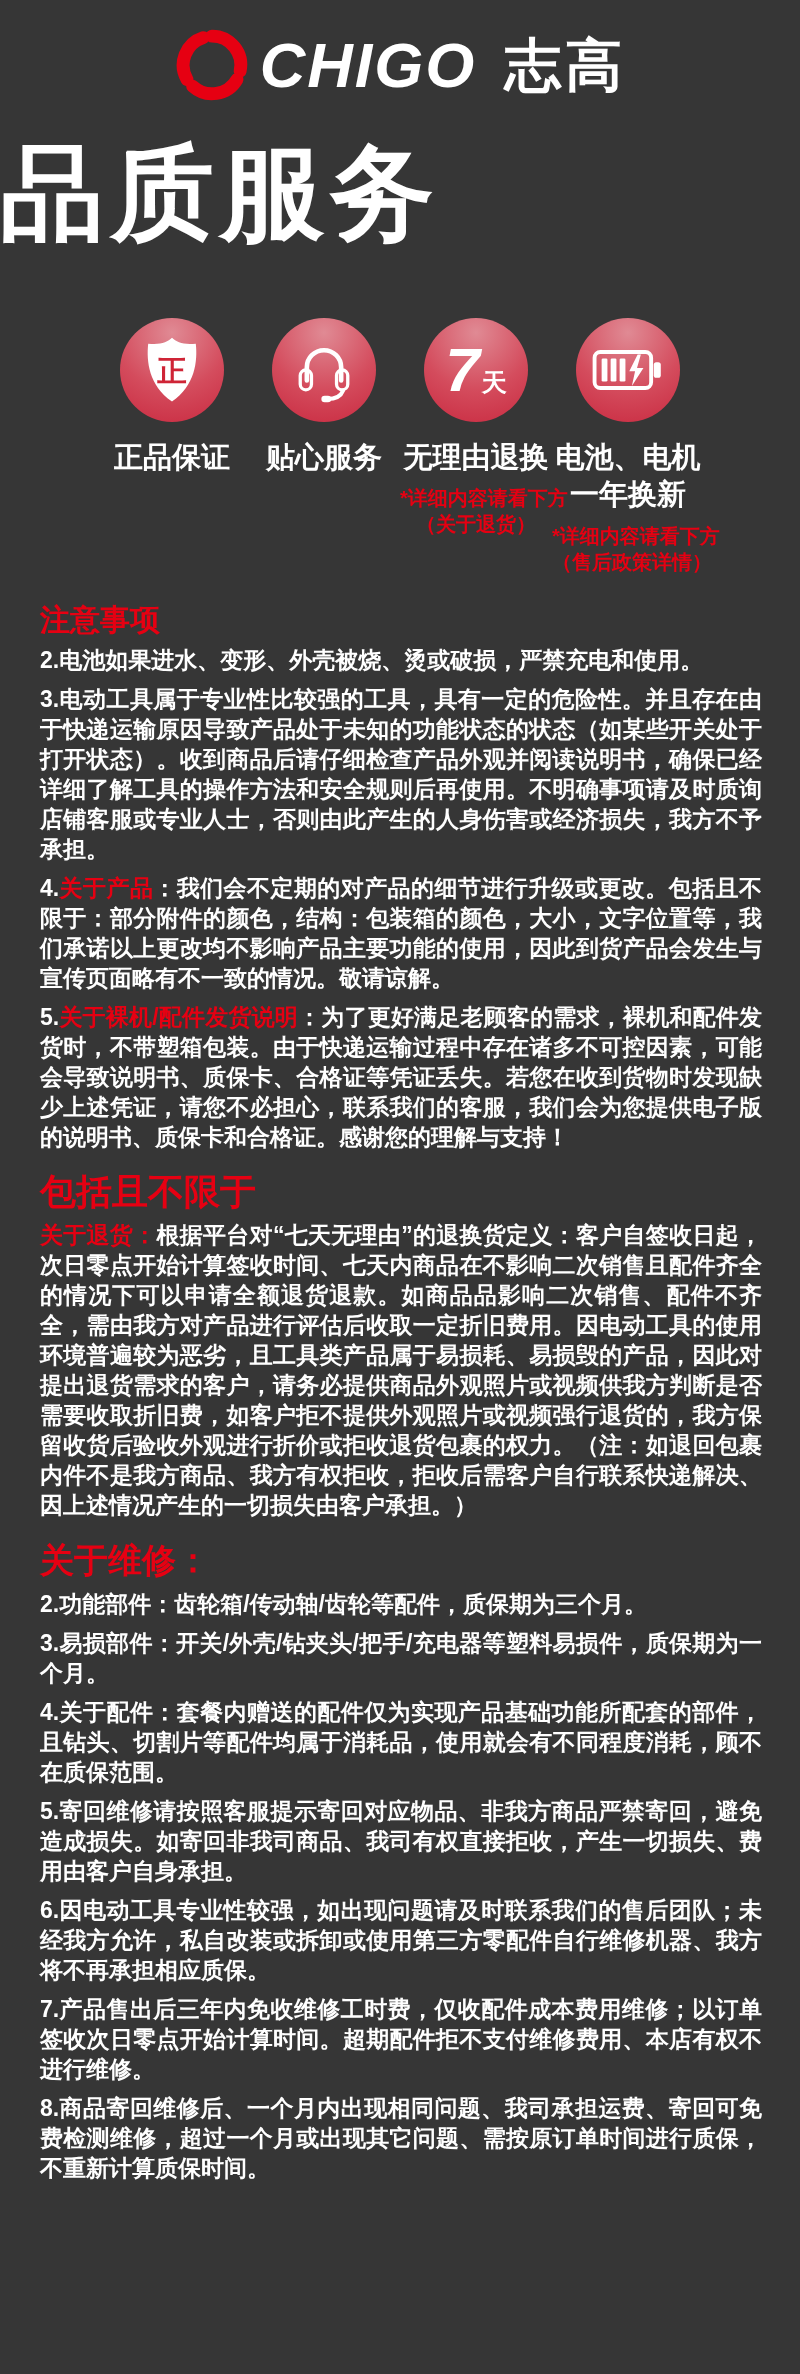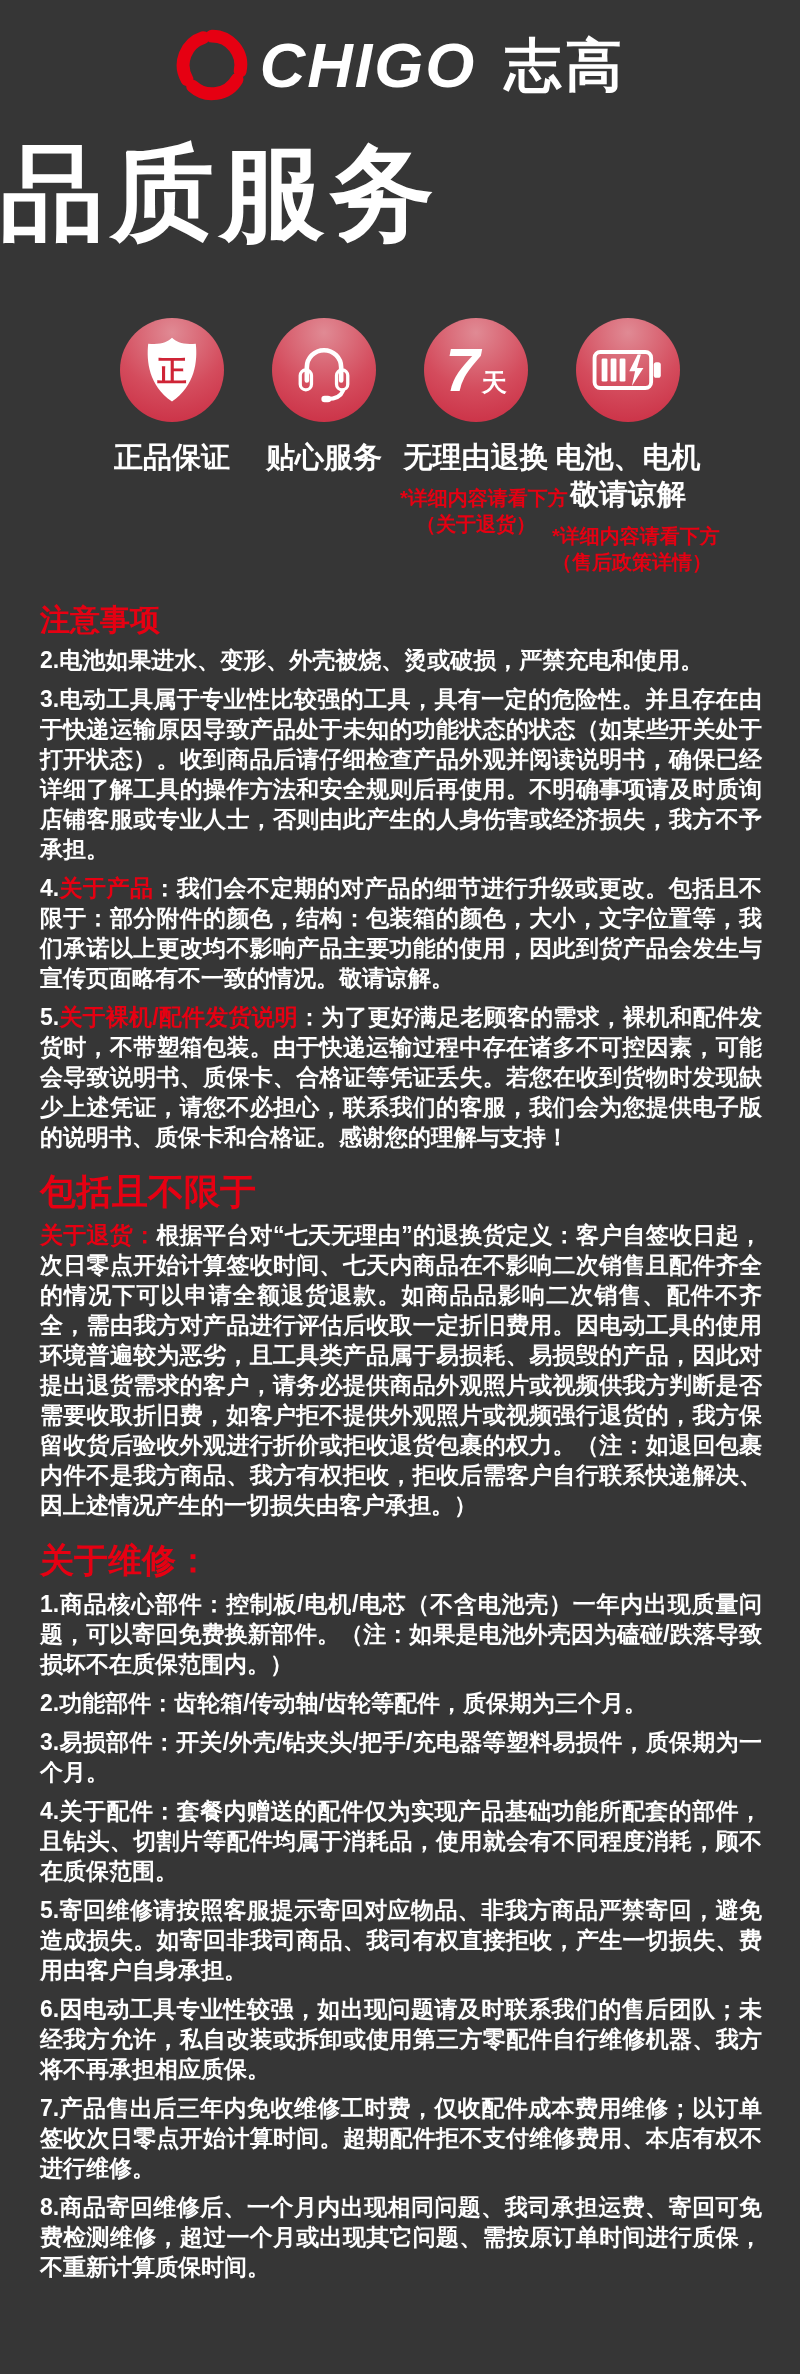--- a/index.html
+++ b/index.html
@@ -127,21 +127,21 @@
         <svg class="badge-icon-svg" width="72" height="48" viewBox="0 0 112 72" aria-hidden="true">
           <rect x="4" y="8" width="88" height="56" rx="9" fill="none" stroke="#ffffff" stroke-width="6"></rect>
           <rect x="96" y="24" width="11" height="24" rx="4" fill="#ffffff"></rect>
           <rect x="15" y="18" width="9" height="36" rx="2" fill="#ffffff"></rect>
           <rect x="29" y="18" width="9" height="36" rx="2" fill="#ffffff"></rect>
           <rect x="43" y="18" width="9" height="36" rx="2" fill="#ffffff"></rect>
           <path d="M71 12 L58 38 h9 L62 61 L80 33 h-10 L76 12 Z" fill="#ffffff"></path>
         </svg>
       </div>
       <div class="badge-label">电池、电机</div>
-      <div class="badge-label" style="margin-top:2px;">敬请谅解</div>
+      <div class="badge-label" style="margin-top:2px;">一年换新</div>
       <div class="badge-note first">*详细内容请看下方</div>
       <div class="badge-note">（售后政策详情）</div>
     </div>
 
   </div>
 
   <main class="content">
 
     <h2 class="sec-heading h-notice">注意事项</h2>
 
@@ -149,21 +149,20 @@
     <p class="para"><span>3.</span><span>电动工具属于专业性比较强的工具，具有一定的危险性。并且存在由于快递运输原因导致产品处于未知的功能状态的状态（如某些开关处于打开状态）。收到商品后请仔细检查产品外观并阅读说明书，确保已经详细了解工具的操作方法和安全规则后再使用。不明确事项请及时质询店铺客服或专业人士，否则由此产生的人身伤害或经济损失，我方不予承担。</span></p>
     <p class="para"><span>4.</span><span class="red">关于产品</span><span>：我们会不定期的对产品的细节进行升级或更改。包括且不限于：部分附件的颜色，结构：包装箱的颜色，大小，文字位置等，我们承诺以上更改均不影响产品主要功能的使用，因此到货产品会发生与宣传页面略有不一致的情况。敬请谅解。</span></p>
     <p class="para"><span>5.</span><span class="red">关于裸机/配件发货说明</span><span>：为了更好满足老顾客的需求，裸机和配件发货时，不带塑箱包装。由于快递运输过程中存在诸多不可控因素，可能会导致说明书、质保卡、合格证等凭证丢失。若您在收到货物时发现缺少上述凭证，请您不必担心，联系我们的客服，我们会为您提供电子版的说明书、质保卡和合格证。感谢您的理解与支持！</span></p>
 
     <h2 class="sec-heading h-policy">包括且不限于</h2>
 
     <p class="para"><span class="red">关于退货：</span><span>根据平台对“七天无理由”的退换货定义：客户自签收日起，次日零点开始计算签收时间、七天内商品在不影响二次销售且配件齐全的情况下可以申请全额退货退款。如商品品影响二次销售、配件不齐全，需由我方对产品进行评估后收取一定折旧费用。因电动工具的使用环境普遍较为恶劣，且工具类产品属于易损耗、易损毁的产品，因此对提出退货需求的客户，请务必提供商品外观照片或视频供我方判断是否需要收取折旧费，如客户拒不提供外观照片或视频强行退货的，我方保留收货后验收外观进行折价或拒收退货包裹的权力。（注：如退回包裹内件不是我方商品、我方有权拒收，拒收后需客户自行联系快递解决、因上述情况产生的一切损失由客户承担。）</span></p>
 
     <h2 class="sec-heading h-repairs">关于维修：</h2>
 
-    <p class="para">1.商品核心部件：控制板/电机/电芯（不含电池壳）一年内出现质量问题，可以寄回免费换新部件。（注：如果是电池外壳因为磕碰/跌落导致损坏不在质保范围内。）</p>
     <p class="para">2.功能部件：齿轮箱/传动轴/齿轮等配件，质保期为三个月。</p>
     <p class="para">3.易损部件：开关/外壳/钻夹头/把手/充电器等塑料易损件，质保期为一个月。</p>
     <p class="para">4.关于配件：套餐内赠送的配件仅为实现产品基础功能所配套的部件，且钻头、切割片等配件均属于消耗品，使用就会有不同程度消耗，顾不在质保范围。</p>
     <p class="para">5.寄回维修请按照客服提示寄回对应物品、非我方商品严禁寄回，避免造成损失。如寄回非我司商品、我司有权直接拒收，产生一切损失、费用由客户自身承担。</p>
     <p class="para">6.因电动工具专业性较强，如出现问题请及时联系我们的售后团队；未经我方允许，私自改装或拆卸或使用第三方零配件自行维修机器、我方将不再承担相应质保。</p>
     <p class="para">7.产品售出后三年内免收维修工时费，仅收配件成本费用维修；以订单签收次日零点开始计算时间。超期配件拒不支付维修费用、本店有权不进行维修。</p>
     <p class="para">8.商品寄回维修后、一个月内出现相同问题、我司承担运费、寄回可免费检测维修，超过一个月或出现其它问题、需按原订单时间进行质保，不重新计算质保时间。</p>
 
   </main>
 

